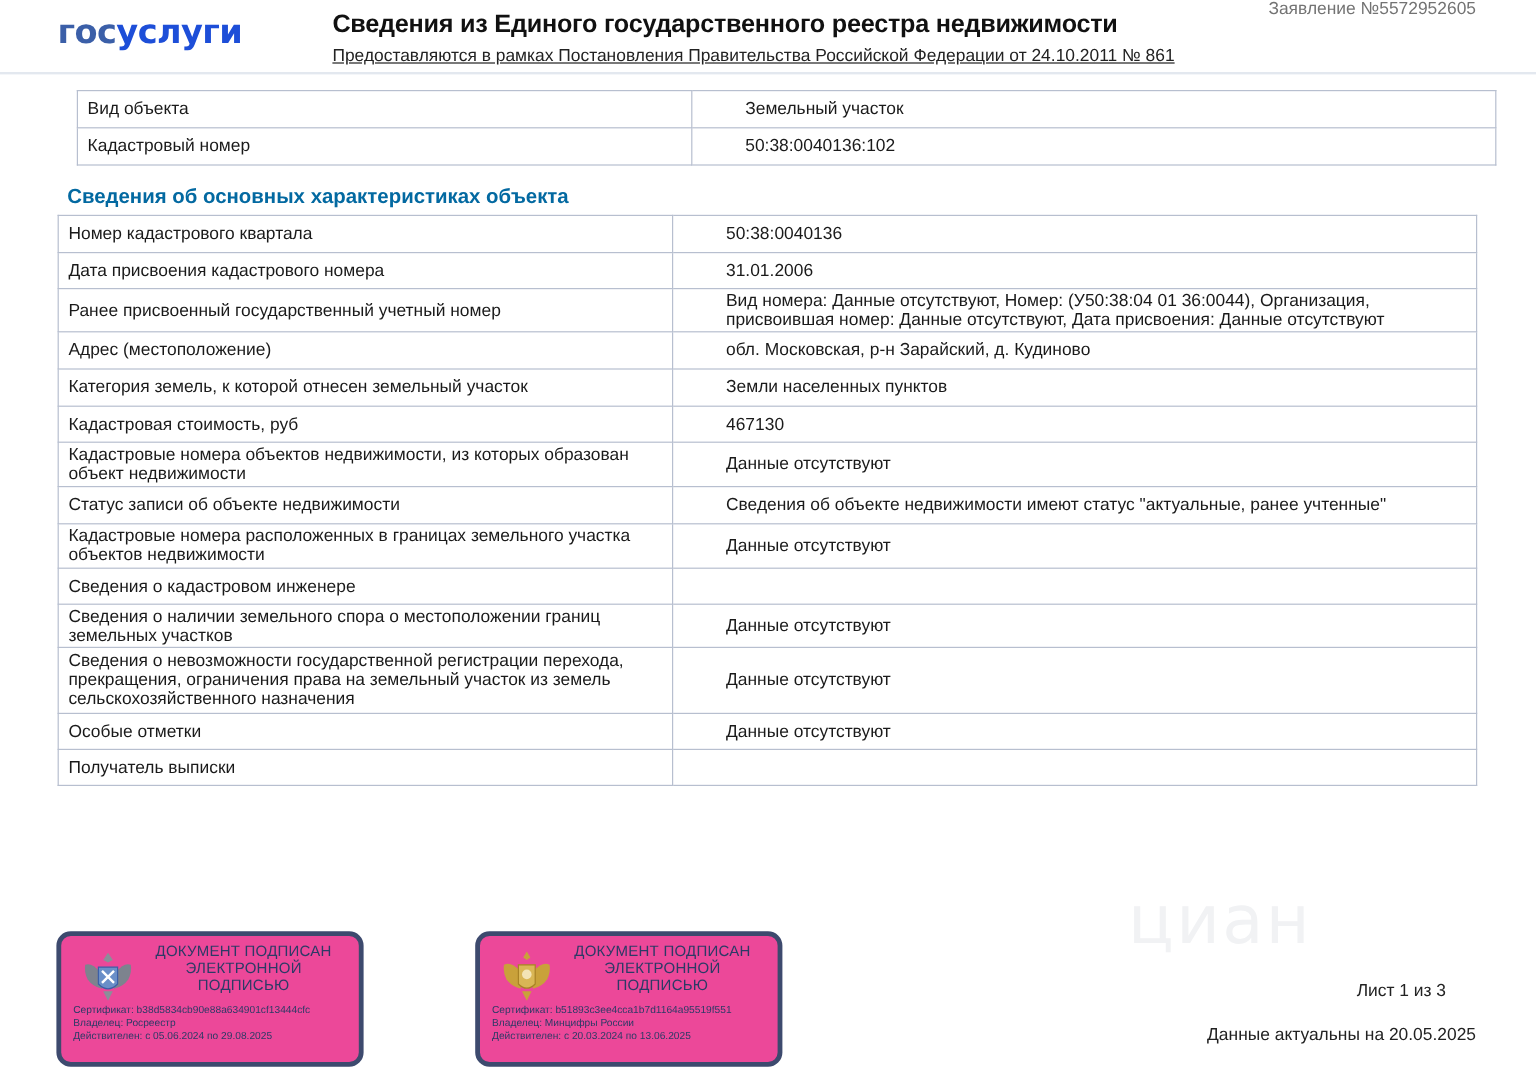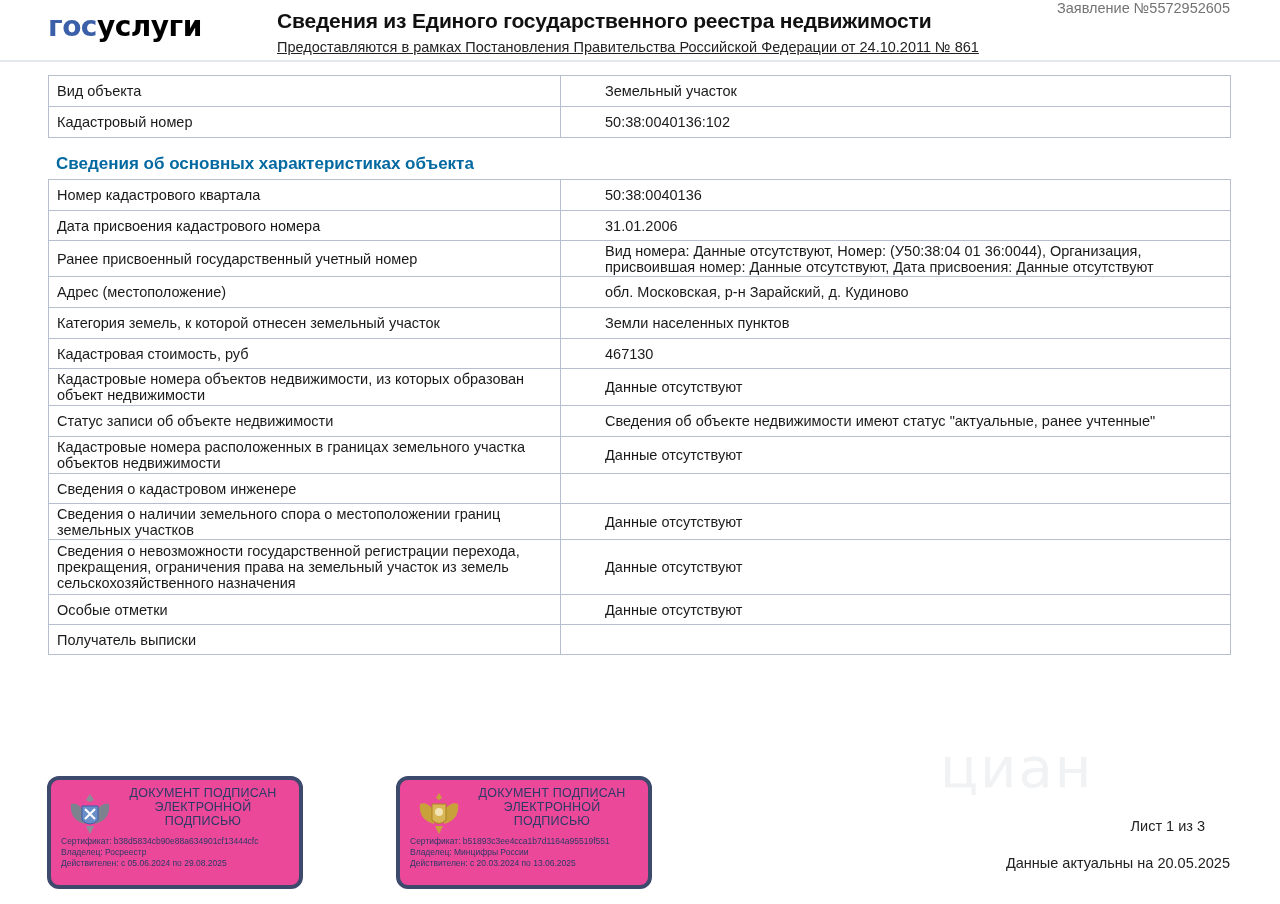--- a/index.html
+++ b/index.html
@@ -2,30 +2,30 @@
 <html><head>
 <meta charset="utf-8">
 <style>
   * { box-sizing: border-box; margin: 0; padding: 0; }
   html, body { width: 1280px; height: 904px; background: #ffffff; overflow: hidden; }
   body { font-family: "Liberation Sans", "DejaVu Sans", sans-serif; color: #1a1a1a; position: relative; }
 
   .header { position: absolute; left: 0; top: 0; width: 1280px; height: 62px; border-bottom: 2px solid #e3e8ef; }
   .logo { position: absolute; left: 48px; top: 10px; font-family: "DejaVu Sans", sans-serif; font-weight: bold; font-size: 28px; letter-spacing: -0.5px; line-height: 34px; }
   .logo .gos { color: #3b5fa8; }
-  .logo .uslugi { color: #000000; margin-top: 48px; }
+  .logo .uslugi { color: #1d4ed8; margin-top: 48px; }
   .title { position: absolute; left: 277px; top: 9px; font-size: 21px; font-weight: bold; color: #111; letter-spacing: -0.2px; }
   .subtitle { position: absolute; left: 277px; top: 39px; font-size: 14.5px; color: #222; text-decoration: underline; }
   .app-no { position: absolute; right: 50px; top: 0; font-size: 14.5px; color: #737373; }
 
   table.grid { position: absolute; left: 48px; width: 1183px; border-collapse: collapse; table-layout: fixed; }
   table.grid td { border: 1.5px solid #b7bfcf; font-size: 14.5px; color: #1a1a1a; padding: 0 8px; vertical-align: middle; line-height: 16px; }
   table.grid td.k { width: 512px; }
   table.grid td.v { color: #1a1a1a; padding-left: 44px; }
-  #t1 { top: 75px; }
+  #t1 { top: 75px; margin-left: 16px; }
   #t2 { top: 179px; }
   .section-title { position: absolute; left: 56px; top: 154px; font-size: 17px; font-weight: bold; color: #0369a1; }
 
   .stamp { position: absolute; top: 776px; width: 256px; height: 113px; border: 4px solid #3d4a6e; border-radius: 12px; background: #ec4899; }
   .stamp .emblem { position: absolute; left: 16px; top: 10px; width: 46px; height: 48px; }
   .stamp .head { position: absolute; left: 62px; right: 6px; top: 6px; text-align: center; font-size: 12.5px; line-height: 14px; color: #2c3a66; letter-spacing: 0.2px; }
   .stamp .info { position: absolute; left: 10px; top: 56px; font-size: 8.5px; line-height: 11px; color: #2c3a66; white-space: nowrap; }
   #stamp1 { left: 47px; }
   #stamp2 { left: 396px; }
 

